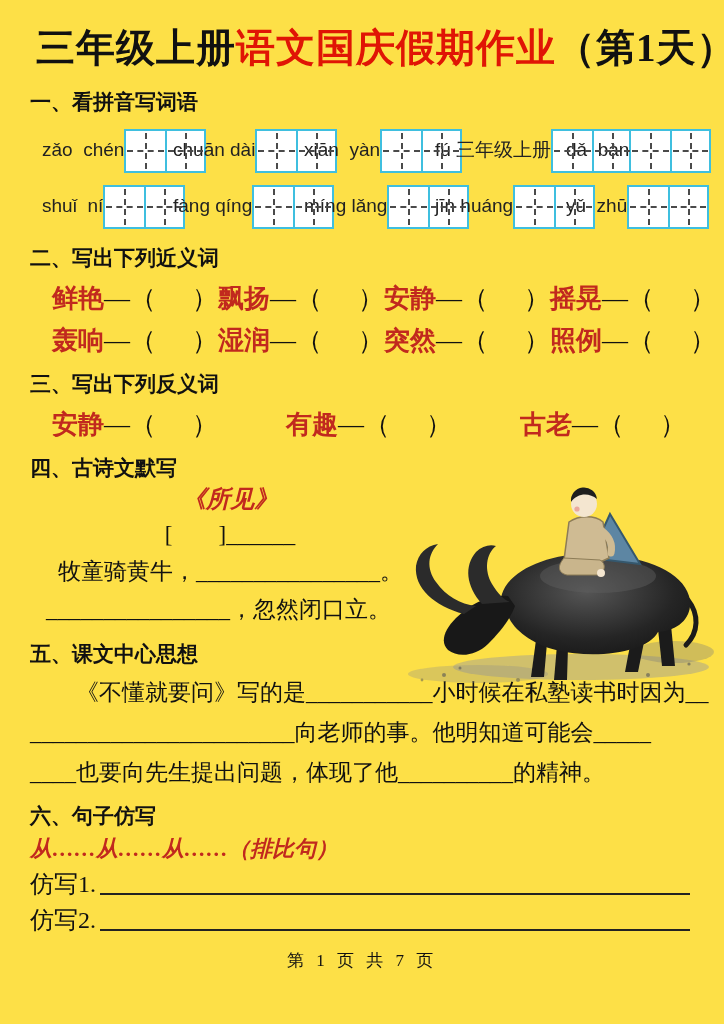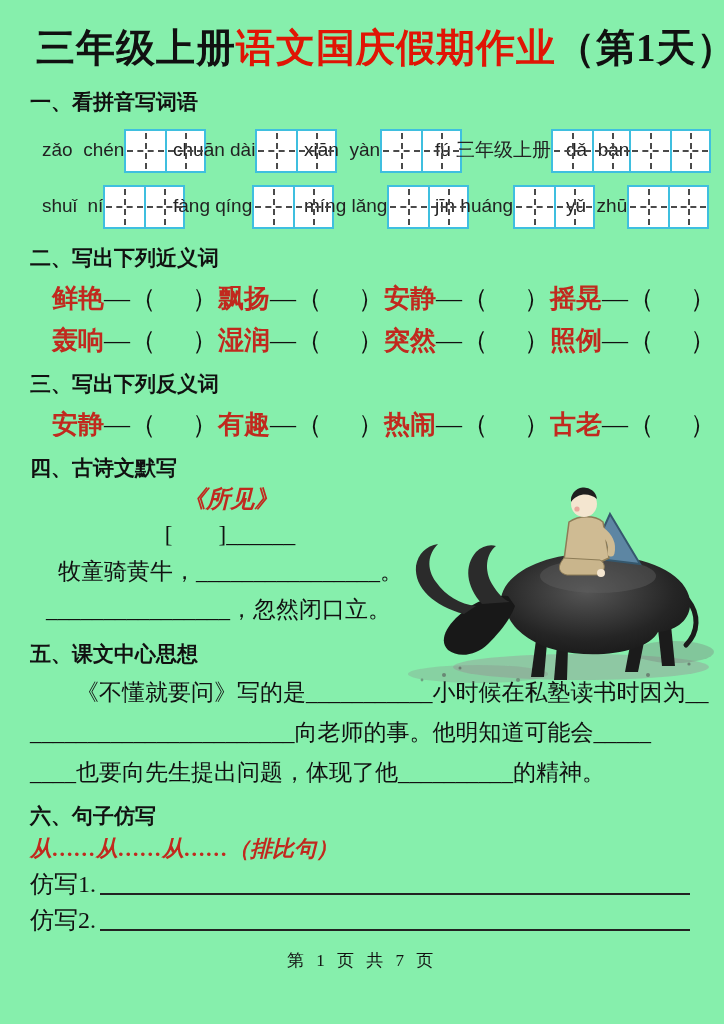--- a/index.html
+++ b/index.html
@@ -1,19 +1,19 @@
 <!DOCTYPE html>
 <html style="--title-red: #e01505; --word-red: #c1291e; --grid-blue: #3fbfdf;"><head>
 <meta charset="utf-8">
 <style>
   * { margin:0; padding:0; box-sizing:border-box; }
   html,body { background:#e9e9e9; }
   .page {
     position:relative; width:724px; height:1024px; margin:0 auto;
-    background:#86efac; overflow:hidden;
+    background:#fde047; overflow:hidden;
     font-family:"Liberation Serif", serif; color:#111;
   }
   .red { color:var(--word-red,#c1291e);font-style:italic; }
   .title {
     margin:24px 30px 0 36px; font-size:39px; font-weight:bold;
     letter-spacing:1px; white-space:nowrap; line-height:1.25;
   }
   .title .t-red { color:var(--title-red,#e01505); }
   .sec-heading {
     font-size:21px; font-weight:bold; margin:16px 0 0 30px; line-height:26px;
@@ -165,21 +165,20 @@
     <div class="pair"><span class="w">湿润</span><span class="pp">—（</span><span class="blank"></span><span class="pp">）</span></div>
     <div class="pair"><span class="w">突然</span><span class="pp">—（</span><span class="blank"></span><span class="pp">）</span></div>
     <div class="pair"><span class="w">照例</span><span class="pp">—（</span><span class="blank"></span><span class="pp">）</span></div>
   </div>
 
   <div class="sec-heading">三、写出下列反义词</div>
 
   <div class="pair-row">
     <div class="pair"><span class="w">安静</span><span class="pp">—（</span><span class="blank"></span><span class="pp">）</span></div>
     <div class="pair"><span class="w">有趣</span><span class="pp">—（</span><span class="blank"></span><span class="pp">）</span></div>
-    <div class="pair"><span class="w">热闹</span><span class="pp">—（</span><span class="blank"></span><span class="pp">）</span></div>
     <div class="pair"><span class="w">古老</span><span class="pp">—（</span><span class="blank"></span><span class="pp">）</span></div>
   </div>
 
   <div class="sec-heading">四、古诗文默写</div>
 
   <div class="poem">
     <div class="poem-title red">《所见》</div>
     <div class="poem-author">[　　]______</div>
     <div class="poem-line">牧童骑黄牛，________________。</div>
     <div class="poem-line l2">________________，忽然闭口立。</div>

